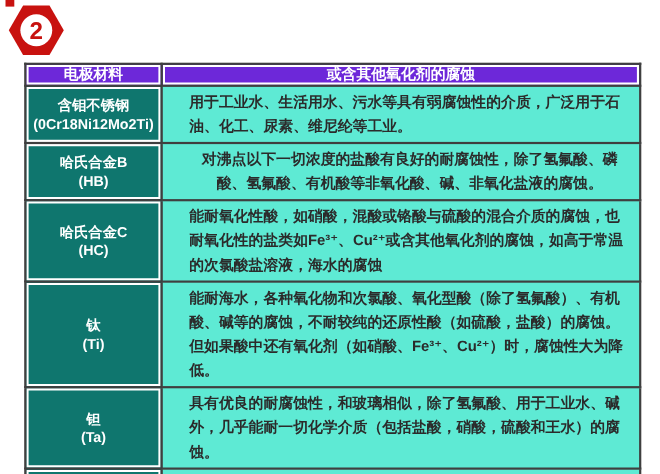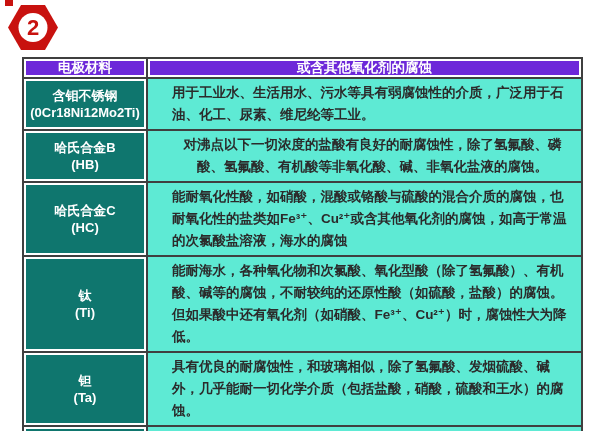--- a/index.html
+++ b/index.html
@@ -128,21 +128,21 @@
             <div>钛</div>
             <div class="mat-sub">(Ti)</div>
           </td>
           <td class="desc">能耐海水，各种氧化物和次氯酸、氧化型酸（除了氢氟酸）、有机酸、碱等的腐蚀，不耐较纯的还原性酸（如硫酸，盐酸）的腐蚀。但如果酸中还有氧化剂（如硝酸、Fe³⁺、Cu²⁺）时，腐蚀性大为降低。</td>
         </tr>
         <tr class="h-r4">
           <td class="mat">
             <div>钽</div>
             <div class="mat-sub">(Ta)</div>
           </td>
-          <td class="desc">具有优良的耐腐蚀性，和玻璃相似，除了氢氟酸、发烟硫酸、碱外，几乎能耐一切化学介质（包括盐酸，硝酸，硫酸和王水）的腐蚀。</td>
+          <td class="desc">具有优良的耐腐蚀性，和玻璃相似，除了氢氟酸、用于工业水、碱外，几乎能耐一切化学介质（包括盐酸，硝酸，硫酸和王水）的腐蚀。</td>
         </tr>
         <tr class="h-r6">
           <td class="mat">
             <div>铂--铱合金</div>
 
           </td>
           <td class="desc">几乎适用于所有化学物质，但不适用于王水和铵盐。</td>
         </tr>
       </tbody>
     </table>

